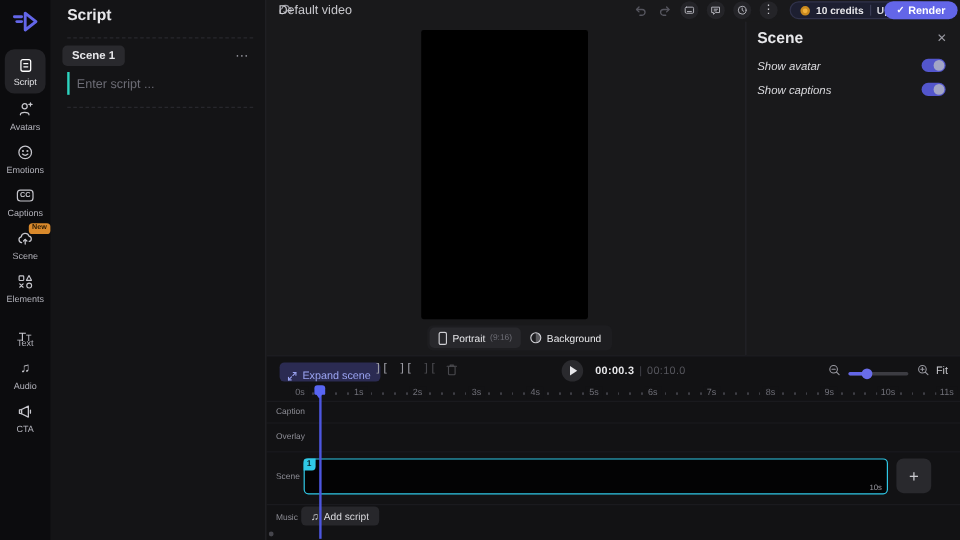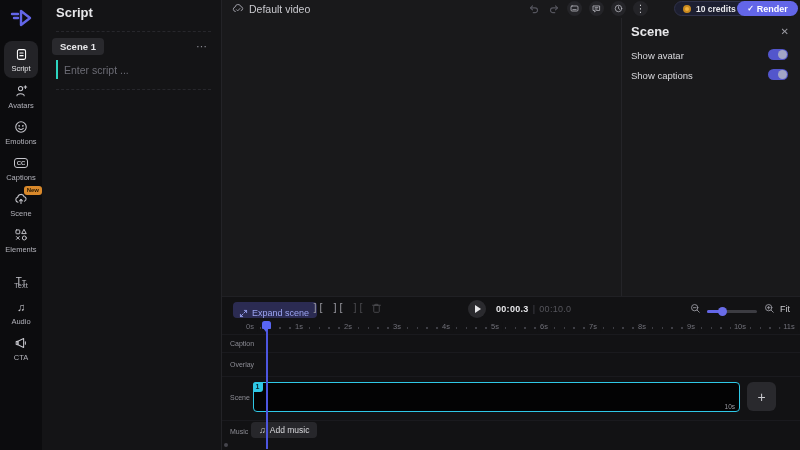--- a/index.html
+++ b/index.html
@@ -32,26 +32,26 @@
   .scene-chip { position:absolute; left:10px; top:38px; background:#29292d; border-radius:4px;
                 font-size:9.5px; font-weight:700; padding:3px 8px; cursor:pointer; }
   .sp-menu { position:absolute; right:13px; top:40px; color:#8a8a92; font-size:11px; letter-spacing:1px; cursor:pointer; }
   .script-entry { position:absolute; left:14px; top:60px; height:19px; border-left:2px solid #2dd4bf;
                   padding-left:6px; display:flex; align-items:center; cursor:text; }
   .placeholder { font-size:10.5px; color:#6c6c75; }
 
   
   .topbar { position:absolute; left:222px; top:0; width:578px; height:18px; }
   .proj-cloud { position:absolute; left:10px; top:3px; color:#9a9aa2; }
-  .proj-name { position:absolute; left:27px; top:3px; font-size:10.5px; color:#c9c9ce; cursor:text; }
+  .proj-name { position:absolute; left:10px; top:3px; font-size:10.5px; color:#c9c9ce; cursor:text; }
   .hist-icon { position:absolute; top:3px; color:#55555e; cursor:pointer; }
   .tb-circle { position:absolute; top:1px; width:15px; height:15px; border-radius:50%; background:#242428;
                display:flex; align-items:center; justify-content:center; color:#b9b9c0; cursor:pointer; }
   .tb-dots { font-size:10px; color:#c9c9ce; line-height:1; }
-  .credits-pill { position:absolute; left:452px; top:1px; height:15px; background:#1d1f31;
+  .credits-pill { position:absolute; left:436px; top:1px; height:15px; background:#1d1f31;
                   border:1px solid #30324a; border-radius:8px; display:flex; align-items:center;
                   gap:5px; padding:0 8px; font-size:8.5px; }
   .coin { width:8px; height:8px; border-radius:50%; background:#f2b13d; border:2px solid #c9891f; }
   .credits-label { color:#e7e7ea; font-weight:700; cursor:default; }
   .pill-div { width:1px; height:9px; background:#3a3c55; }
   .upgrade { color:#d7d7dd; font-weight:700; cursor:pointer; }
   .render-btn { position:absolute; left:515px; top:1px; width:61px; height:15px; background:#6366e8;
                 border-radius:8px; display:flex; align-items:center; justify-content:center; gap:3px;
                 font-size:9px; font-weight:700; color:#fff; cursor:pointer; }
 
@@ -63,21 +63,21 @@
   .pill-seg { display:flex; align-items:center; gap:4px; padding:0 7px; height:17px; border-radius:4px;
               font-size:8.5px; color:#e7e7ea; cursor:pointer; white-space:nowrap; }
   .pill-seg.sel { background:#28282c; }
   .ratio { font-size:7px; color:#6e6e76; }
 
   
   .scene-panel { position:absolute; left:621px; top:18px; width:179px; height:278px;
                  background:#19191b; border-left:1px solid #242428; z-index:4; }
   .pan-title { position:absolute; left:9px; top:6px; font-size:13px; font-weight:700; }
   .pan-close { position:absolute; right:11px; top:8px; font-size:10px; color:#9a9aa2; cursor:pointer; }
-  .toggle-row-label { position:absolute; left:9px; font-size:9.5px; color:#d8d8dc; }
+  .toggle-row-label { position:absolute; left:9px; font-size:9.5px; color:#d8d8dc;font-style:italic; }
   .toggle { position:absolute; right:12px; width:20px; height:11px; border-radius:6px; background:#5356cc; cursor:pointer; }
   .toggle .knob { position:absolute; right:1px; top:1px; width:9px; height:9px; border-radius:50%; background:#a2a5c6; }
 
   
   .timeline { position:absolute; left:222px; top:296px; width:578px; height:154px;
               background:#121214; border-top:1px solid #202024; }
   .expand-btn { position:absolute; left:11px; top:5px; height:16px; padding:0 8px 0 6px; background:#2b2b52;
                 border-radius:4px; color:#9ba4f2; font-size:9px; display:flex; align-items:flex-end; gap:4px; cursor:pointer; }
   .trim { position:absolute; top:6px; font-size:10px; color:#9a9aa2;
           font-family:"DejaVu Sans Mono",monospace; cursor:pointer; line-height:1; }
@@ -294,20 +294,39 @@
       <span class="pill-div"></span>
       <span class="upgrade">Upgrade</span>
     </div>
 
     <div class="render-btn">
       <span style="font-size:8px">✓</span>
       <span>Render</span>
     </div>
   </header>
 
+  <section class="stage">
+    <div class="preview"></div>
+    <div class="stage-pills">
+      <span class="pill-seg sel">
+        <svg width="8" height="12" viewBox="0 0 10 15" fill="none" stroke="#cfcfd4" stroke-width="1.2">
+            <rect x="1.2" y="1.2" width="7.6" height="12.6" rx="1.6"></rect>
+          </svg>
+        <span>Portrait</span>
+        <span class="ratio">(9:16)</span>
+      </span>
+      <span class="pill-seg">
+        <svg width="11" height="11" viewBox="0 0 14 14">
+            <circle cx="7" cy="7" r="5.3" fill="none" stroke="#cfcfd4" stroke-width="1.2"></circle>
+            <path d="M7 1.7a5.3 5.3 0 0 1 0 10.6z" fill="#cfcfd4" opacity="0.35"></path>
+          </svg>
+        <span>Background</span>
+      </span>
+    </div>
+  </section>
 
   <aside class="scene-panel">
     <div class="pan-title">Scene</div>
     <span class="pan-close">✕</span>
 
     <span class="toggle-row-label" style="top:32px">Show avatar</span>
     <span class="toggle" style="top:31px">
         <span class="knob"></span>
       </span>
 
@@ -396,21 +415,21 @@
     <div class="clip">
       <span class="clip-badge">1</span>
       <span class="clip-dur">10s</span>
     </div>
     <div class="add-scene-btn">
       <span>+</span>
     </div>
 
     <div class="add-music-btn">
       <span class="am-note">♫</span>
-      <span>Add music</span>
+      <span>Add script</span>
     </div>
 
     <div class="playhead-line"></div>
     <div class="playhead-head"></div>
 
     <span class="scroll-dot"></span>
   </section>
 
 </div>
 

